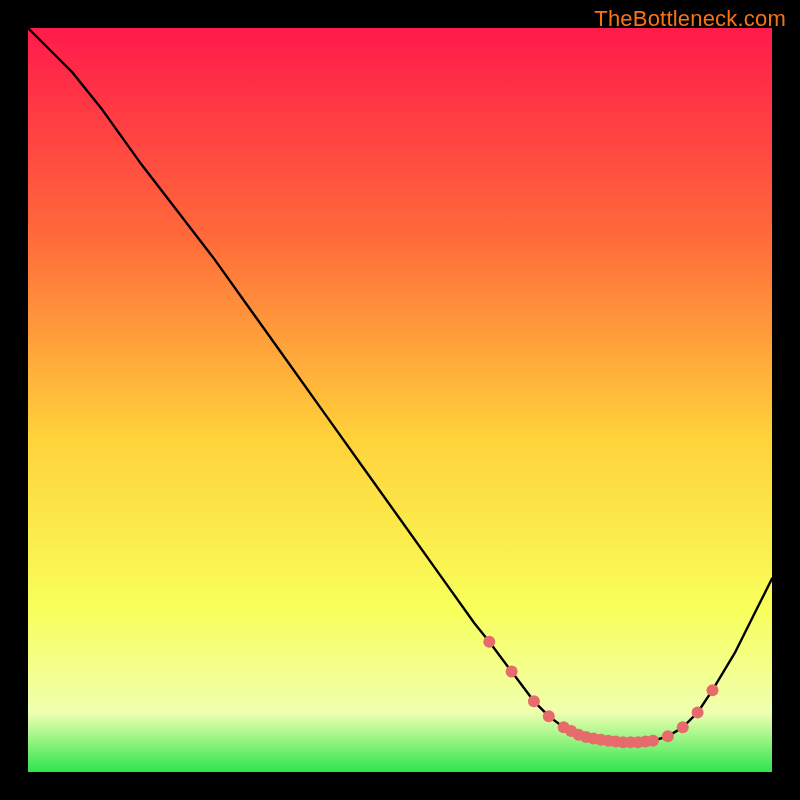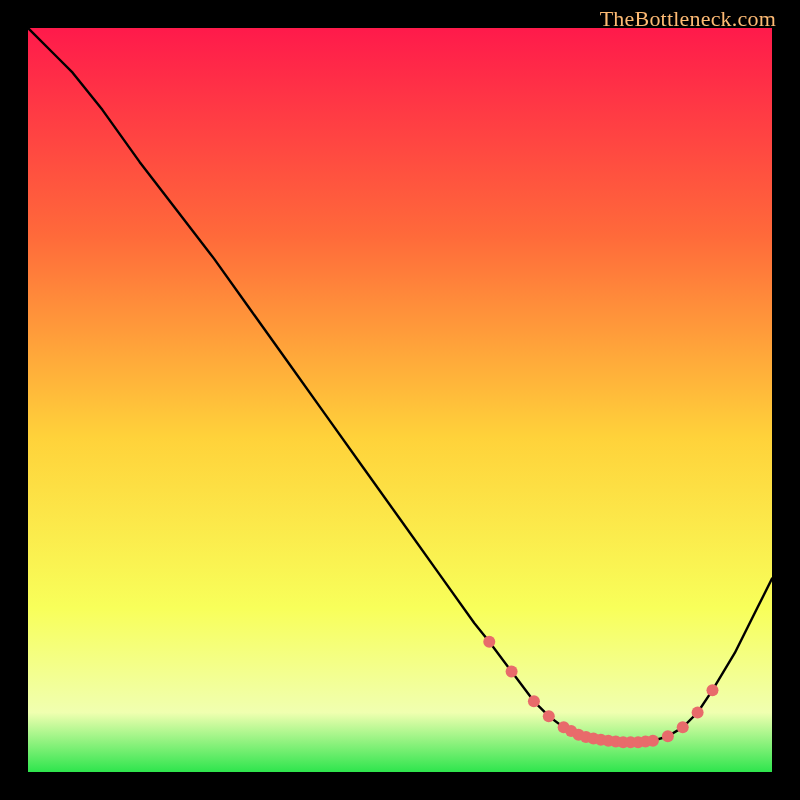--- a/index.html
+++ b/index.html
@@ -13,28 +13,27 @@
   }
   .stage {
     position: relative;
     width: 800px;
     height: 800px;
     background: #000;
   }
   .watermark {
     position: absolute;
     top: 6px;
-    right: 24px;
-    color: #fdba74;
+    right: 14px;
+    color: #f97316;
     font-size: 22px;
     font-weight: 500;
     letter-spacing: 0.2px;
     z-index: 20;
     user-select: none;
-    font-family: Liberation Serif, serif;
   }
   .plot-wrap {
     position: absolute;
     left: 28px;
     top: 28px;
     width: 744px;
     height: 744px;
   }
   svg { display: block; }
 </style>

